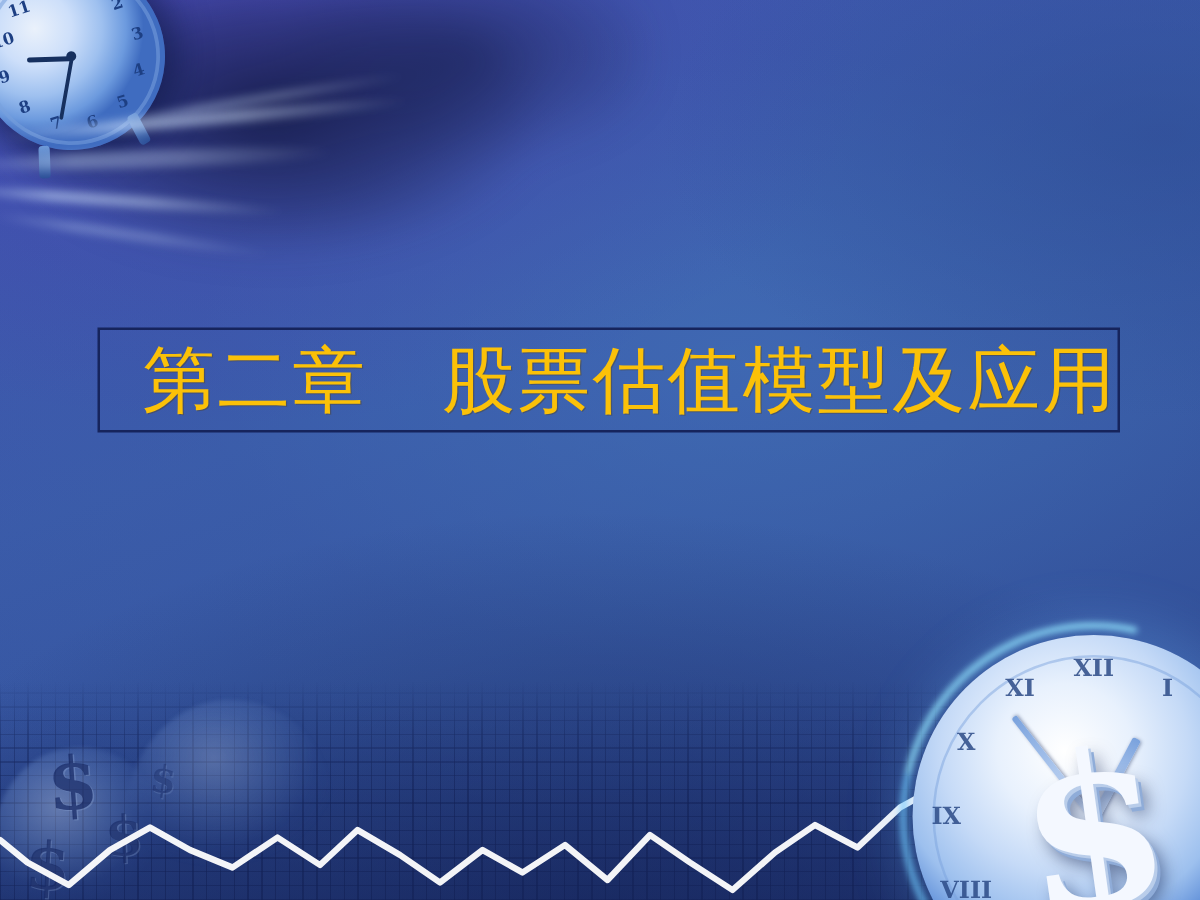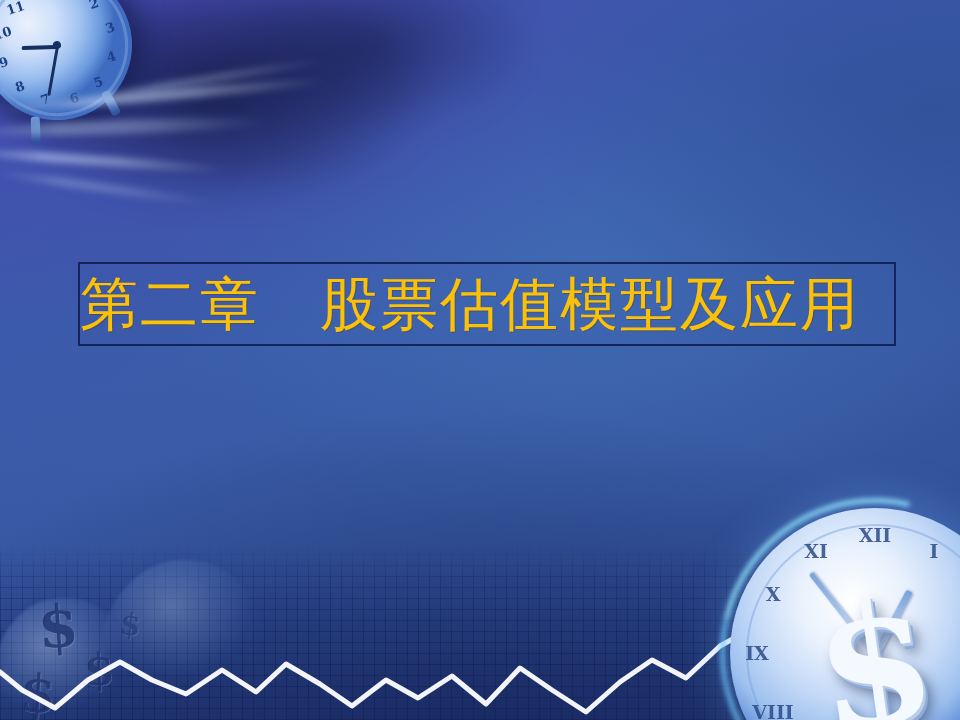--- a/index.html
+++ b/index.html
@@ -241,21 +241,21 @@
   .title-box {
     position: absolute;
     left: 78px;
     top: 262px;
     width: 818px;
     height: 84px;
     border: 2px solid #16245c;
     box-sizing: border-box;
     display: flex;
     align-items: center;
-    justify-content: flex-start;
+    justify-content: flex-end;
     background: rgba(60,92,175,0.10);
   }
   .title-text {
     font-family: "DejaVu Serif", "Liberation Serif", serif;
     font-size: 58px;
     line-height: 1;
     letter-spacing: 2px;
     color: #FBC108;
     white-space: nowrap;
     text-shadow: 1px 1px 0 rgba(90,60,0,0.35);

